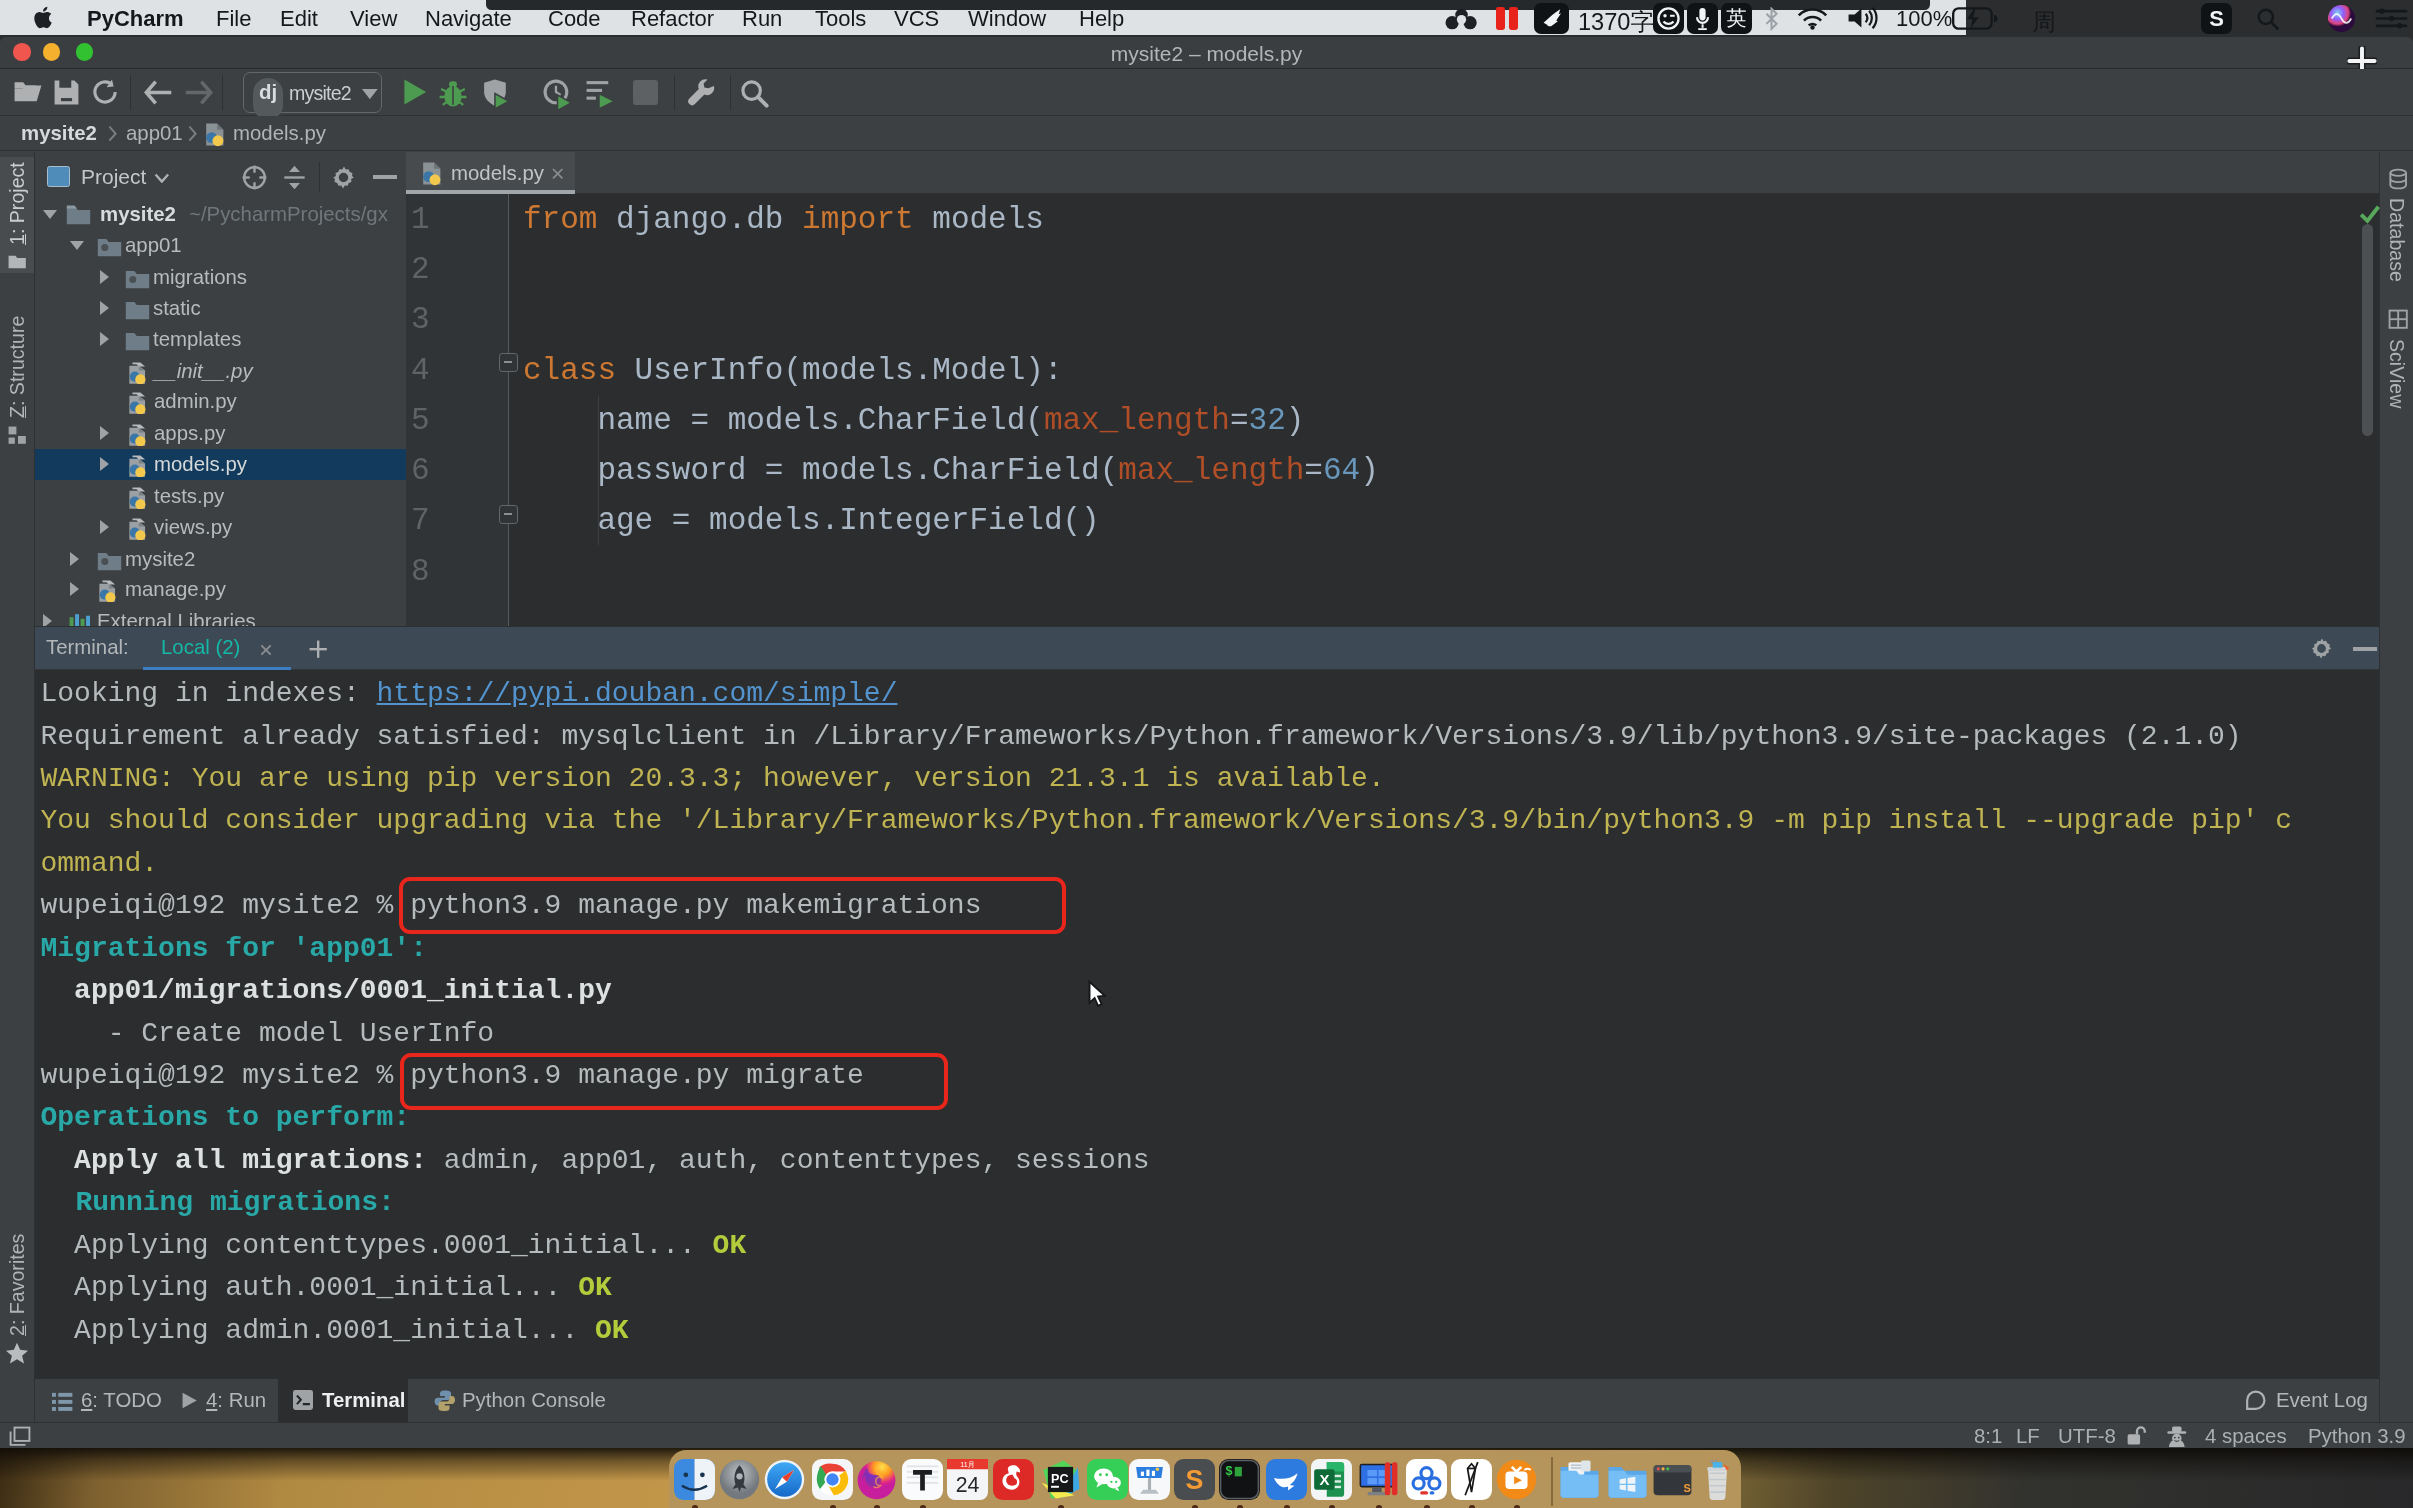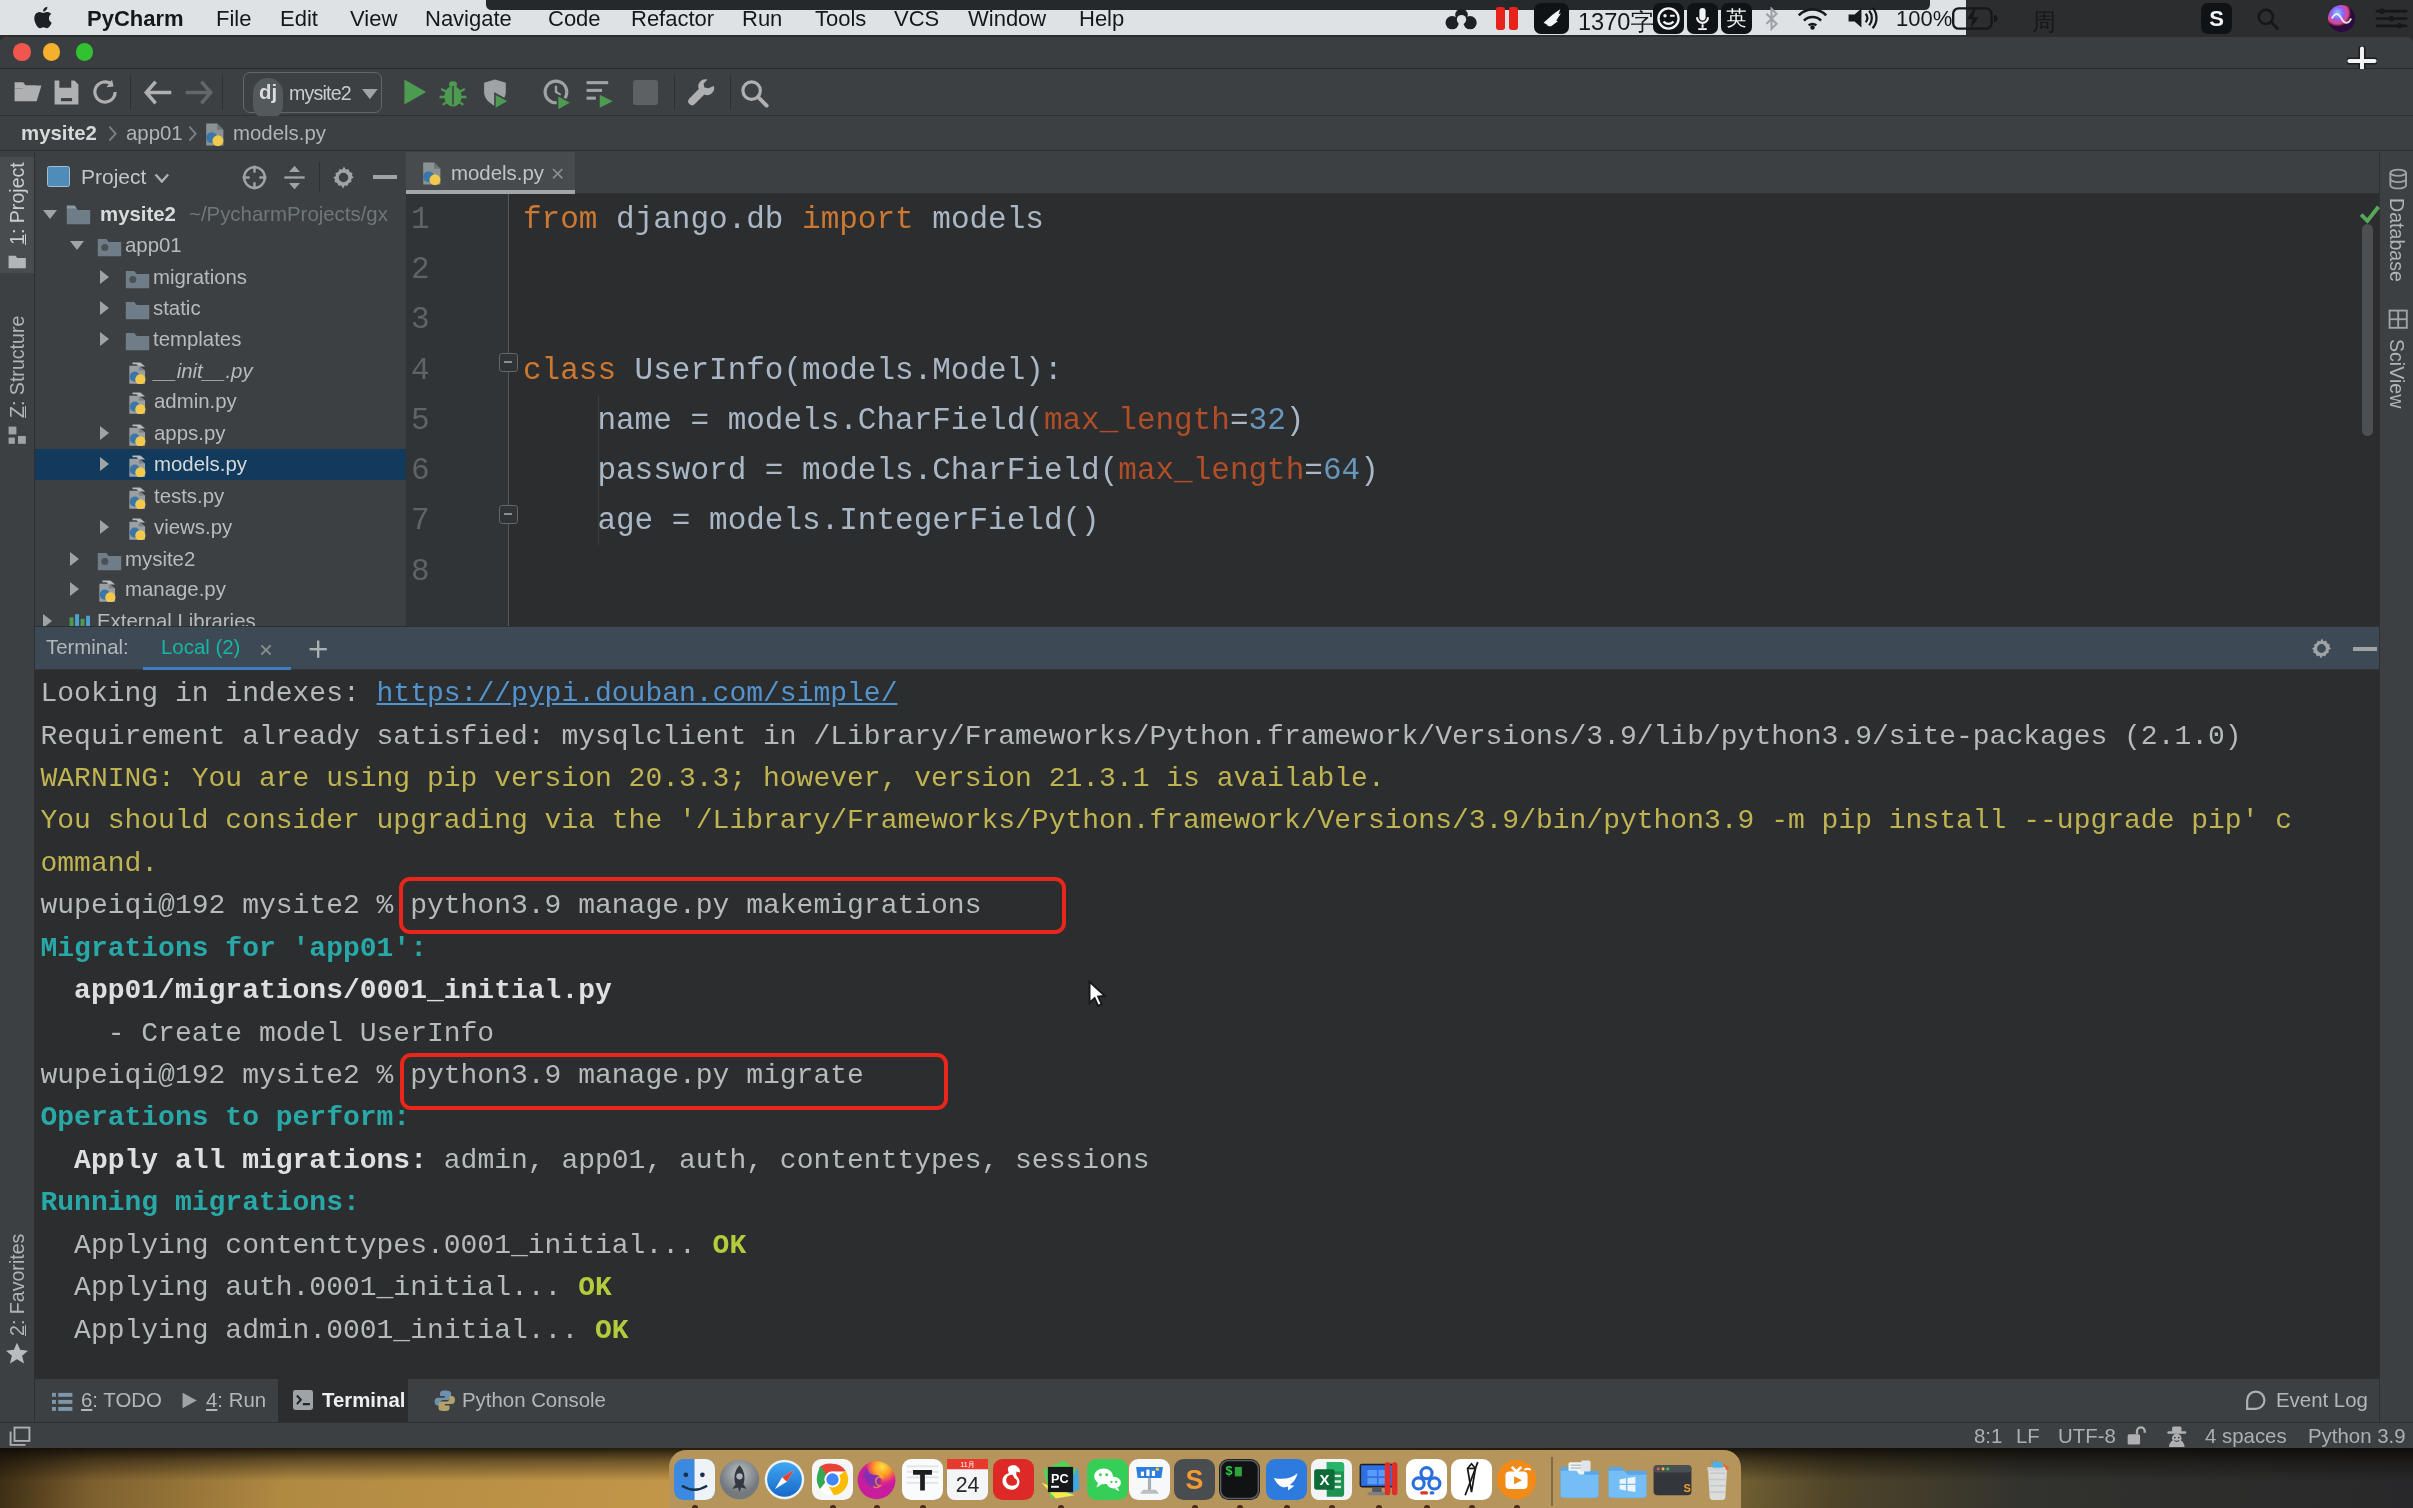--- a/index.html
+++ b/index.html
@@ -400,20 +400,21 @@
   <div class="ddot" style="left:1424px;"></div>
   <div class="ddot" style="left:1469px;"></div>
   <div class="ddot" style="left:1514px;"></div>
 </div>
 
 <div class="abs" id="win">
   <div class="abs" id="titlebar">
     <div class="tl" style="left:13.4px; background:#f0564e;"></div>
     <div class="tl" style="left:43px; background:#f5b02e;"></div>
     <div class="tl" style="left:76px; background:#31c131;"></div>
+    <div id="titletext">mysite2 – models.py</div>
     <svg class="abs" style="left:2347px;top:9.4px;" width="30" height="30" viewBox="0 0 38 38">
         <g stroke="#1c1e20" stroke-width="9" stroke-linecap="round">
           <line x1="19" y1="3" x2="19" y2="35"></line>
           <line x1="3" y1="19" x2="35" y2="19"></line>
         </g>
         <g stroke="#f2f4f5" stroke-width="5" stroke-linecap="round">
           <line x1="19" y1="3" x2="19" y2="35"></line>
           <line x1="3" y1="19" x2="35" y2="19"></line>
         </g>
       </svg>
@@ -780,21 +781,21 @@
     <div class="tline yel" style="top:88px;">WARNING: You are using pip version 20.3.3; however, version 21.3.1 is available.</div>
     <div class="tline yel" style="top:130px;">You should consider upgrading via the '/Library/Frameworks/Python.framework/Versions/3.9/bin/python3.9 -m pip install --upgrade pip' c</div>
     <div class="tline yel" style="top:173px;">ommand.</div>
     <div class="tline" style="top:215px;">wupeiqi@192 mysite2 % python3.9 manage.py makemigrations</div>
     <div class="tline teal" style="top:258px;">Migrations for 'app01':</div>
     <div class="tline wht" style="top:300px;">  app01/migrations/0001_initial.py</div>
     <div class="tline" style="top:343px;">    - Create model UserInfo</div>
     <div class="tline" style="top:385px;">wupeiqi@192 mysite2 % python3.9 manage.py migrate</div>
     <div class="tline teal" style="top:427px;">Operations to perform:</div>
     <div class="tline" style="top:470px;">  <span class="wht">Apply all migrations:</span> admin, app01, auth, contenttypes, sessions</div>
-    <div class="tline teal" style="top:512px;">Running migrations:</div>
+    <div class="tline teal" style="top:512px;margin-left:35px;">Running migrations:</div>
     <div class="tline" style="top:555px;">  Applying contenttypes.0001_initial... <span class="grn">OK</span></div>
     <div class="tline" style="top:597px;">  Applying auth.0001_initial... <span class="grn">OK</span></div>
     <div class="tline" style="top:640px;">  Applying admin.0001_initial... <span class="grn">OK</span></div>
     <div class="redbox" style="left:364px;top:207px;width:667px;height:57px;"></div>
     <div class="redbox" style="left:365px;top:383px;width:548px;height:57px;"></div>
   </div>
   <div class="abs" id="btabs">
     <svg class="abs" style="left:17.3px;top:12.6px;" width="20.4" height="19" viewBox="0 0 26 24">
         <g fill="#7e97ab">
           <rect x="0" y="1" width="5" height="5"></rect>

